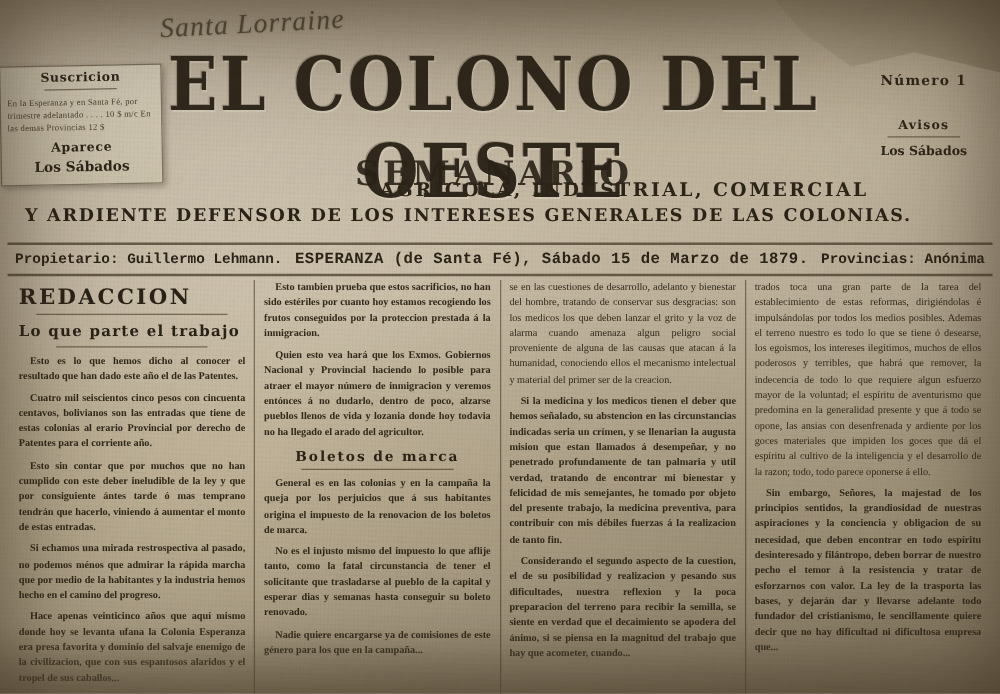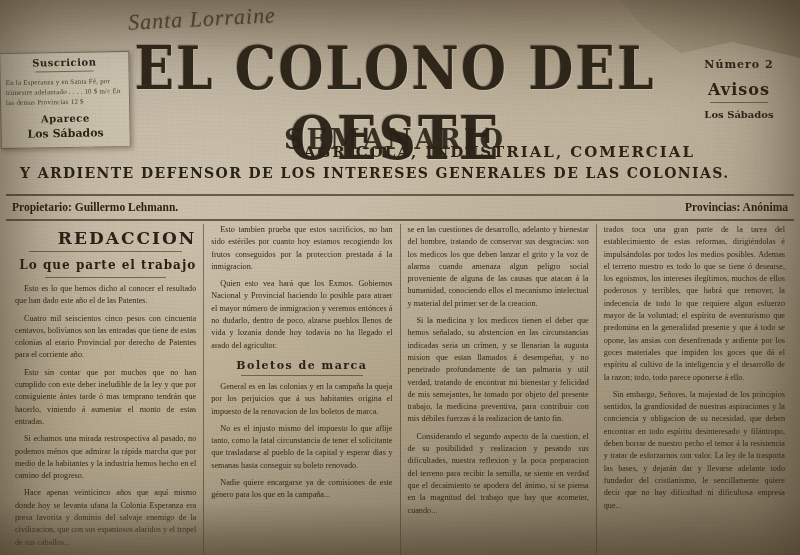--- a/index.html
+++ b/index.html
@@ -41,50 +41,50 @@
   .boxL{position:absolute;left:0px;top:52px;width:130px;height:96px;
       background:linear-gradient(180deg,#d8d0bd,#cfc6b0);
       border:1px solid rgba(60,48,30,.55);
       box-shadow:2px 2px 5px rgba(40,30,16,.35);
       transform:rotate(-1deg);padding:4px 5px;box-sizing:border-box;}
   .boxL .h{font-family:"DejaVu Serif",serif;font-weight:bold;font-size:10px;text-align:center;color:#2c2418;letter-spacing:.5px;}
   .boxL .l{font-size:7px;color:#4a3f2c;line-height:1.45;letter-spacing:.2px;}
   .boxL .b{font-family:"DejaVu Serif",serif;font-weight:bold;font-size:11px;text-align:center;color:#2c2418;margin-top:3px;}
   .boxR{position:absolute;right:2px;top:58px;width:118px;height:110px;color:#2c2418;text-align:center;}
   .boxR .num{font-family:"DejaVu Serif",serif;font-weight:bold;font-size:11px;letter-spacing:1px;}
-  .boxR .h{font-family:"DejaVu Serif",serif;font-weight:bold;font-size:16px;letter-spacing:1px;margin-top:9px;}
+  .boxR .h{font-family:"DejaVu Serif",serif;font-weight:bold;font-size:10px;letter-spacing:1px;margin-top:24px;}
   .boxR .l{font-size:7px;line-height:1.5;color:#463c2a;}
   .boxR .b{font-family:"DejaVu Serif",serif;font-weight:bold;font-size:10px;margin-top:6px;}
 
   
   .flap{position:absolute;right:0;top:0;width:180px;height:58px;
       background:linear-gradient(200deg,#7a6d57,#9d917a 60%,#b3a78f);
       clip-path:polygon(0% 0%,100% 0%,100% 100%,62% 72%,34% 92%,12% 44%);
       opacity:.85;}
 
   
   .rule{position:absolute;left:6px;right:6px;height:2px;background:#473c29;opacity:.75;}
   .folio{position:absolute;left:8px;right:8px;top:196px;height:22px;
       display:flex;align-items:center;justify-content:space-between;
-      font-family:Liberation Serif, serif;font-size:11.5px;font-weight:bold;color:#2b2317;padding:0 4px;}
+      font-family:Liberation Mono, monospace;font-size:11.5px;font-weight:bold;color:#2b2317;padding:0 4px;}
   .folio .c{font-size:12.5px;letter-spacing:.4px;}
 
   
   .cols{position:absolute;left:8px;right:8px;top:224px;bottom:0;display:flex;}
   .col{flex:1;padding:0 7px;box-sizing:border-box;position:relative;}
   .col + .col{border-left:1px solid rgba(60,48,30,.55);}
-  .chd{font-family:"DejaVu Serif",serif;font-weight:bold;text-align:right;
+  .chd{font-family:"DejaVu Serif",serif;font-weight:bold;text-align:left;
       letter-spacing:2px;color:#2a2217;}
   .h1{font-size:17px;margin:4px 0 2px;}
   .h2{font-size:12px;margin:2px 0 5px;letter-spacing:1px;}
   .hr{height:1px;background:rgba(60,48,30,.6);margin:3px 14px 6px;}
   .hrs{height:1px;background:rgba(60,48,30,.6);margin:3px 30px 5px;}
   .p{font-family:"Liberation Serif",serif;font-size:8.2px;line-height:1.5;
       text-align:justify;color:#2f2819;margin:0 0 5px;hyphens:auto;}
-  .p.ind{text-indent:9px;}
+  .p.ind{text-indent:9px;font-weight:bold;}
   .subhd{font-family:"DejaVu Serif",serif;font-weight:bold;font-size:11px;
       text-align:center;letter-spacing:1.5px;color:#2a2217;margin:7px 0 1px;}
   .fade{position:absolute;left:0;right:0;bottom:0;height:54px;pointer-events:none;
       background:linear-gradient(180deg,rgba(150,138,114,0),rgba(110,98,76,.55));}
 </style>
 </head>
 <body>
 
 <div class="page">
 
@@ -101,32 +101,33 @@
     <div class="boxL">
       <div class="h">Suscricion</div>
       <div class="hrs"></div>
       <div class="l">En la Esperanza y en Santa Fé, por trimestre adelantado . . . . 10 $ m/c
 En las demas Provincias 12 $</div>
       <div class="h" style="margin-top:6px">Aparece</div>
       <div class="b">Los Sábados</div>
     </div>
 
     <div class="boxR">
-      <div class="num">Número 2</div>
+      <div class="num">Número 1</div>
       <div class="h">Avisos</div>
       <div class="hrs"></div>
       <div class="b">Los Sábados</div>
     </div>
   </div>
 
   <div class="rule" style="top:194px"></div>
   <div class="rule" style="top:219px"></div>
 
   <div class="folio">
     <span>Propietario: Guillermo Lehmann.</span>
+    <span class="c">ESPERANZA (de Santa Fé), Sábado 15 de Marzo de 1879.</span>
     <span>Provincias: Anónima</span>
   </div>
 
   <div class="cols">
 
     <div class="col">
       <div class="chd h1">REDACCION</div>
       <div class="hr"></div>
       <div class="chd h2">Lo que parte el trabajo</div>
       <div class="hrs"></div>

